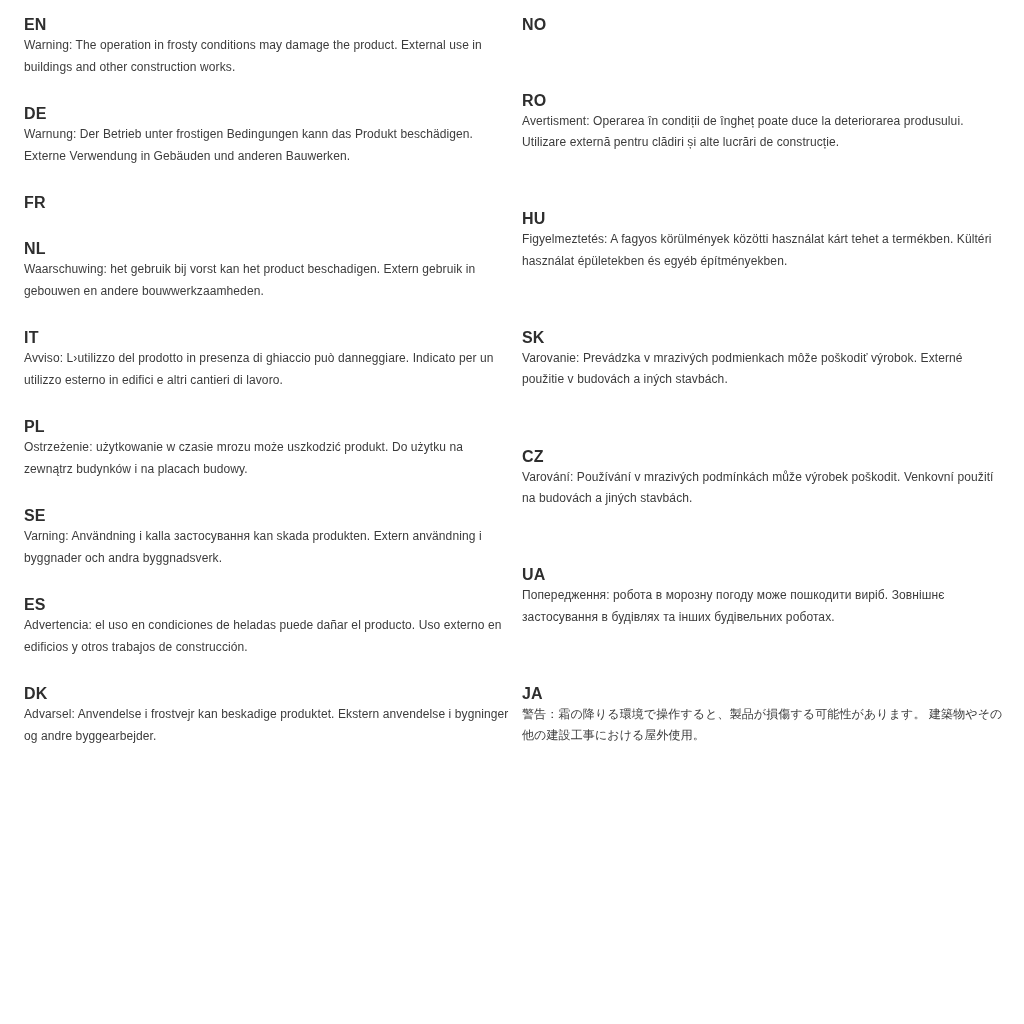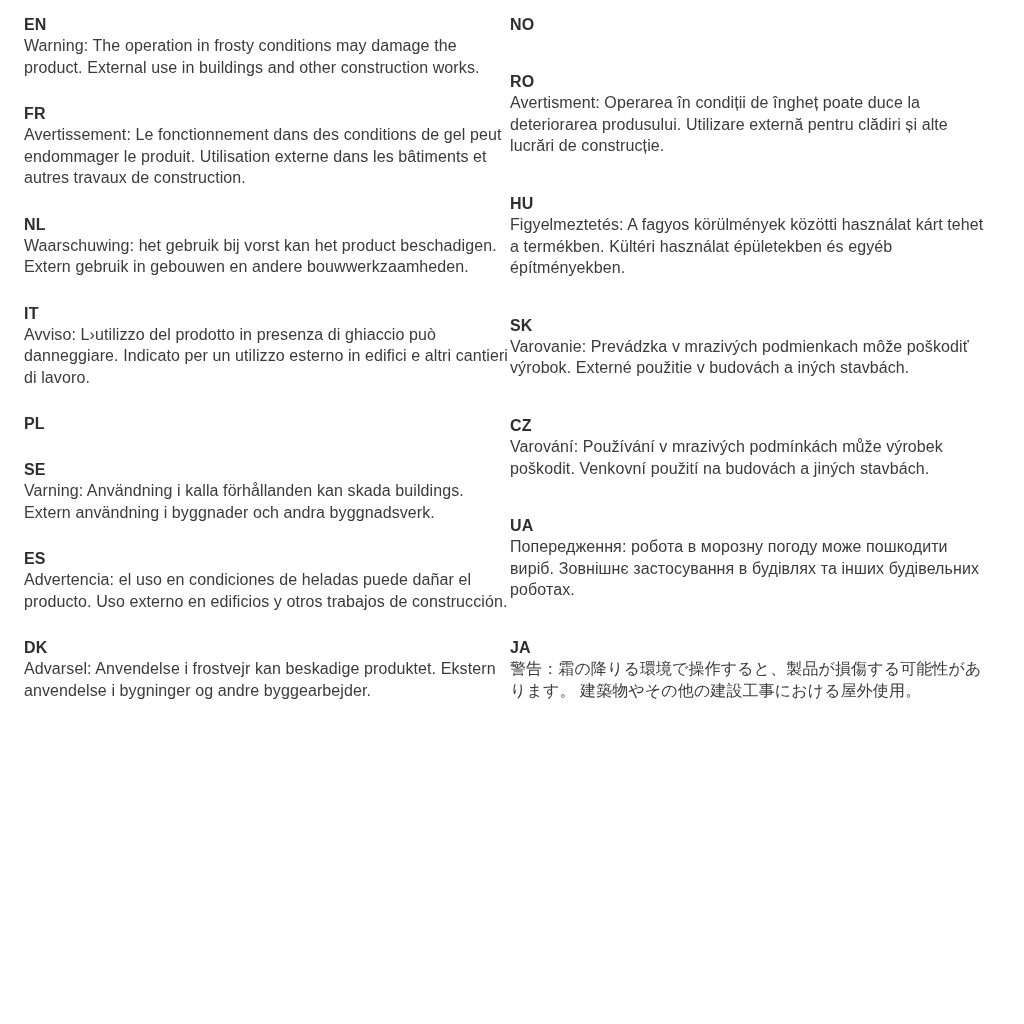--- a/index.html
+++ b/index.html
@@ -10,72 +10,77 @@
   body {
     width: 1024px;
     height: 1024px;
     box-sizing: border-box;
     font-family: "Liberation Sans", "DejaVu Sans", sans-serif;
     color: #3b3b3b;
     overflow: hidden;
   }
   .page {
     display: flex;
+    gap: 12px;
     padding: 14px 14px 0 24px;
   }
   .col {
     display: flex;
     flex-direction: column;
   }
   .col-left  { width: 486px; }
   .col-right { width: 486px; justify-content: space-between; }
   .block { margin: 0 0 25px 0; }
   .lang {
     font-size: 16px;
     line-height: 21px;
     font-weight: bold;
     margin: 0;
     color: #2e2e2e;
     letter-spacing: 0.2px;
   }
   .txt {
-    font-size: 16px;
+    font-size: 12px;
     line-height: 21.5px;
     margin: 0;
     letter-spacing: 0.1px;
   }
 </style>
 </head>
 <body>
 
 <div class="page">
 
   <div class="col col-left">
     <section class="block">
       <h2 class="lang">EN</h2>
       <p class="txt">Warning: The operation in frosty conditions may damage the product. External use in buildings and other construction works.</p>
     </section>
     <section class="block">
+      <h2 class="lang">DE</h2>
+      <p class="txt">Warnung: Der Betrieb unter frostigen Bedingungen kann das Produkt beschädigen. Externe Verwendung in Gebäuden und anderen Bauwerken.</p>
+    </section>
+    <section class="block">
       <h2 class="lang">FR</h2>
-      <p class="txt">Avertissement: Le fonctionnement dans des conditions de gel peut endommager le produit. Utilisation externe dans les bâtiments et autres travaux de construction.</p>
     </section>
     <section class="block">
       <h2 class="lang">NL</h2>
       <p class="txt">Waarschuwing: het gebruik bij vorst kan het product beschadigen. Extern gebruik in gebouwen en andere bouwwerkzaamheden.</p>
     </section>
     <section class="block">
       <h2 class="lang">IT</h2>
       <p class="txt">Avviso: L›utilizzo del prodotto in presenza di ghiaccio può danneggiare. Indicato per un utilizzo esterno in edifici e altri cantieri di lavoro.</p>
     </section>
     <section class="block">
       <h2 class="lang">PL</h2>
+      <p class="txt">Ostrzeżenie: użytkowanie w czasie mrozu może uszkodzić produkt. Do użytku na zewnątrz budynków i na placach budowy.</p>
     </section>
     <section class="block">
       <h2 class="lang">SE</h2>
-      <p class="txt">Varning: Användning i kalla förhållanden kan skada buildings. Extern användning i byggnader och andra byggnadsverk.</p>
+      <p class="txt">Varning: Användning i kalla застосування kan skada produkten. Extern användning i byggnader och andra byggnadsverk.</p>
     </section>
     <section class="block">
       <h2 class="lang">ES</h2>
       <p class="txt">Advertencia: el uso en condiciones de heladas puede dañar el producto. Uso externo en edificios y otros trabajos de construcción.</p>
     </section>
     <section class="block">
       <h2 class="lang">DK</h2>
       <p class="txt">Advarsel: Anvendelse i frostvejr kan beskadige produktet. Ekstern anvendelse i bygninger og andre byggearbejder.</p>
     </section>
   </div>

